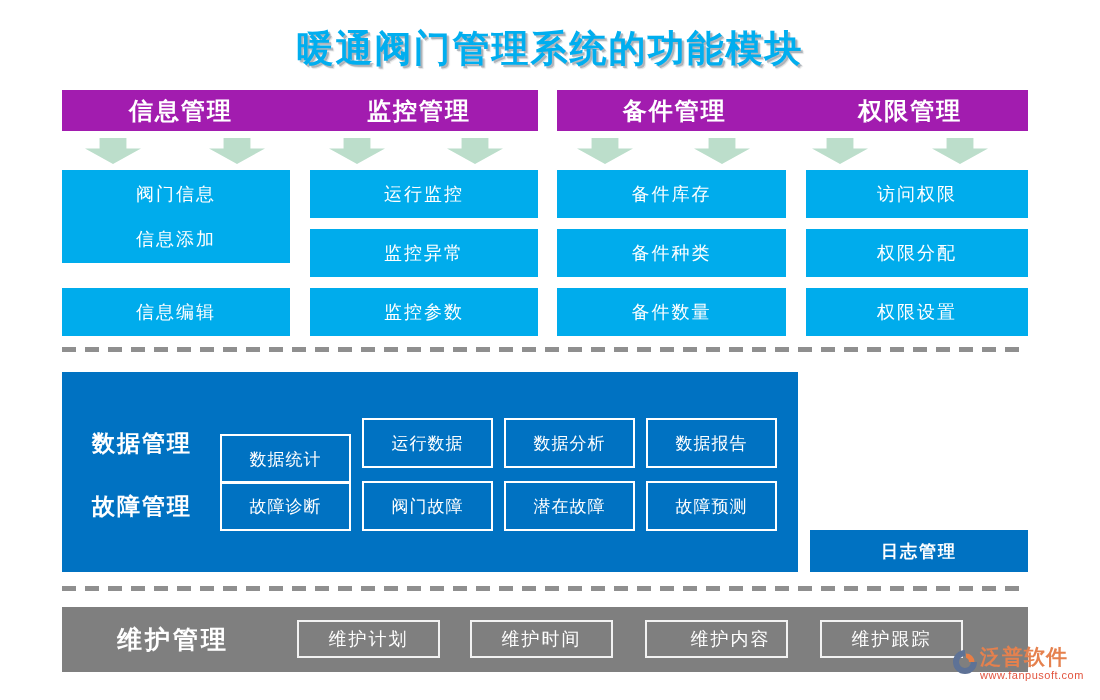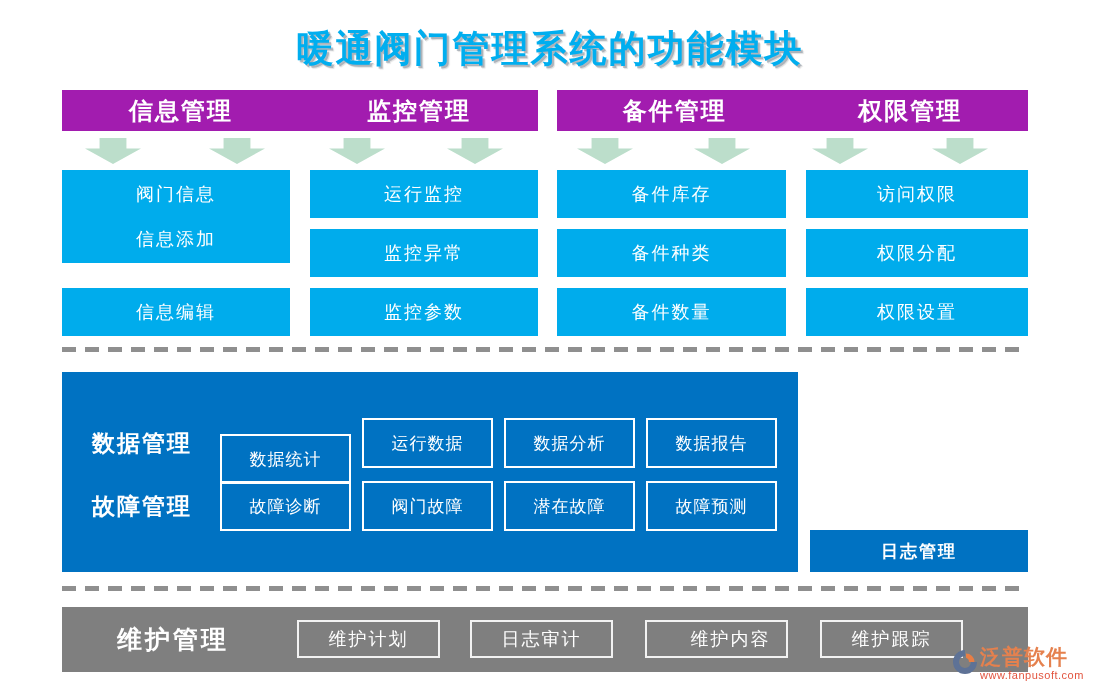--- a/index.html
+++ b/index.html
@@ -133,21 +133,21 @@
     <div class="pbox" style="left:584px;top:109px;">故障预测</div>
   </div>
 
   <div class="panel log-header">日志管理</div>
 
   <div class="dashed" style="top:586px;"></div>
 
   <div class="maint-bar">
     <div class="maint-label">维护管理</div>
     <div class="maint-btn" style="left:235px;">维护计划</div>
-    <div class="maint-btn" style="left:408px;">日志审计</div>
+    <div class="maint-btn" style="left:408px;">维护时间</div>
     <div class="maint-btn" style="left:583px;padding-left:28px;">维护内容</div>
     <div class="maint-btn" style="left:758px;">维护跟踪</div>
   </div>
 
   <div class="logo">
     <span class="logo-icon">
       <svg width="26" height="26" viewBox="0 0 26 26">
         <path d="M13 1 A12 12 0 1 0 25 13 L19 13 A6 6 0 1 1 13 7 Z" fill="#5E7296"></path>
         <path d="M14 4.5 a8.5 8.5 0 0 1 8.5 8.5 l-5.5 0 a4.5 4.5 0 0 0 -3 -4.2 z" fill="#E87E45"></path>
       </svg>

